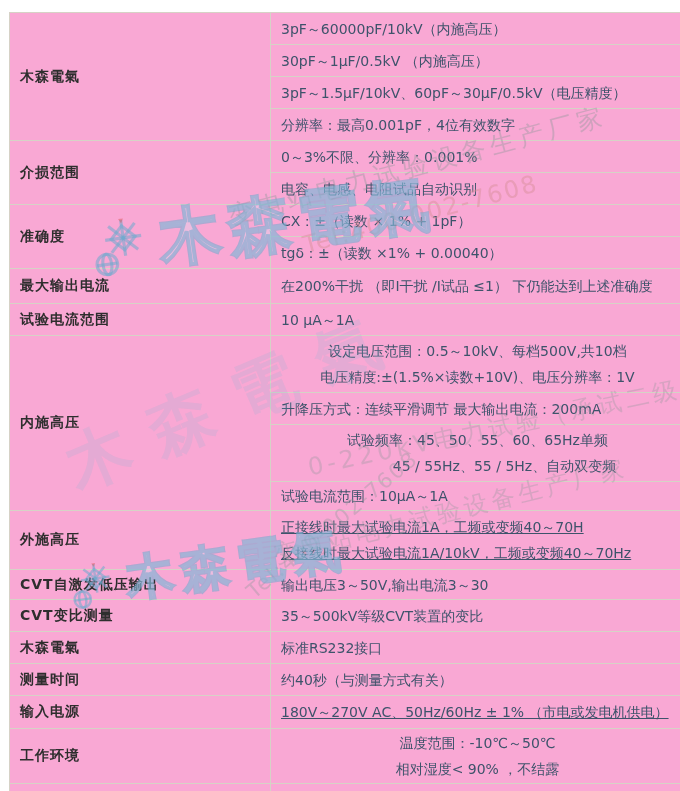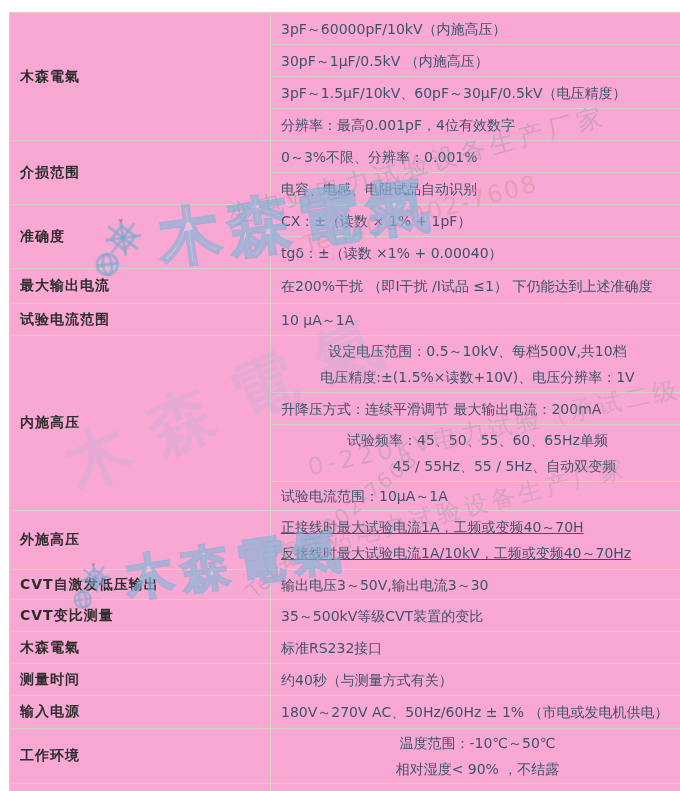--- a/index.html
+++ b/index.html
@@ -31,21 +31,21 @@
   }
   .line{
     line-height:26px;
     white-space:nowrap;
     overflow:hidden;
   }
   .indent{padding-left:54px;}
   tr.h29 td.val{height:29px;}
   tr.h26 td.val{height:26px;}
   tr.h27 td.val{height:27px;margin-left:28px;}
-  tr.h30 td.val{height:30px;}
+  tr.h30 td.val{height:30px;text-decoration:underline;}
   tr.h32 td.val{height:32px;}
   tr.h52 td.val{height:52px;text-align:center;}
   tr.h54 td.val{height:54px;text-align:center;}
   tr.h56 td.val{height:56px;text-decoration:underline;}
 
   
   .wm{position:absolute;pointer-events:none;transform-origin:0 0;white-space:nowrap;}
   .wm-brand{
     display:flex;align-items:center;gap:10px;
     color:rgba(136,186,216,0.50);

